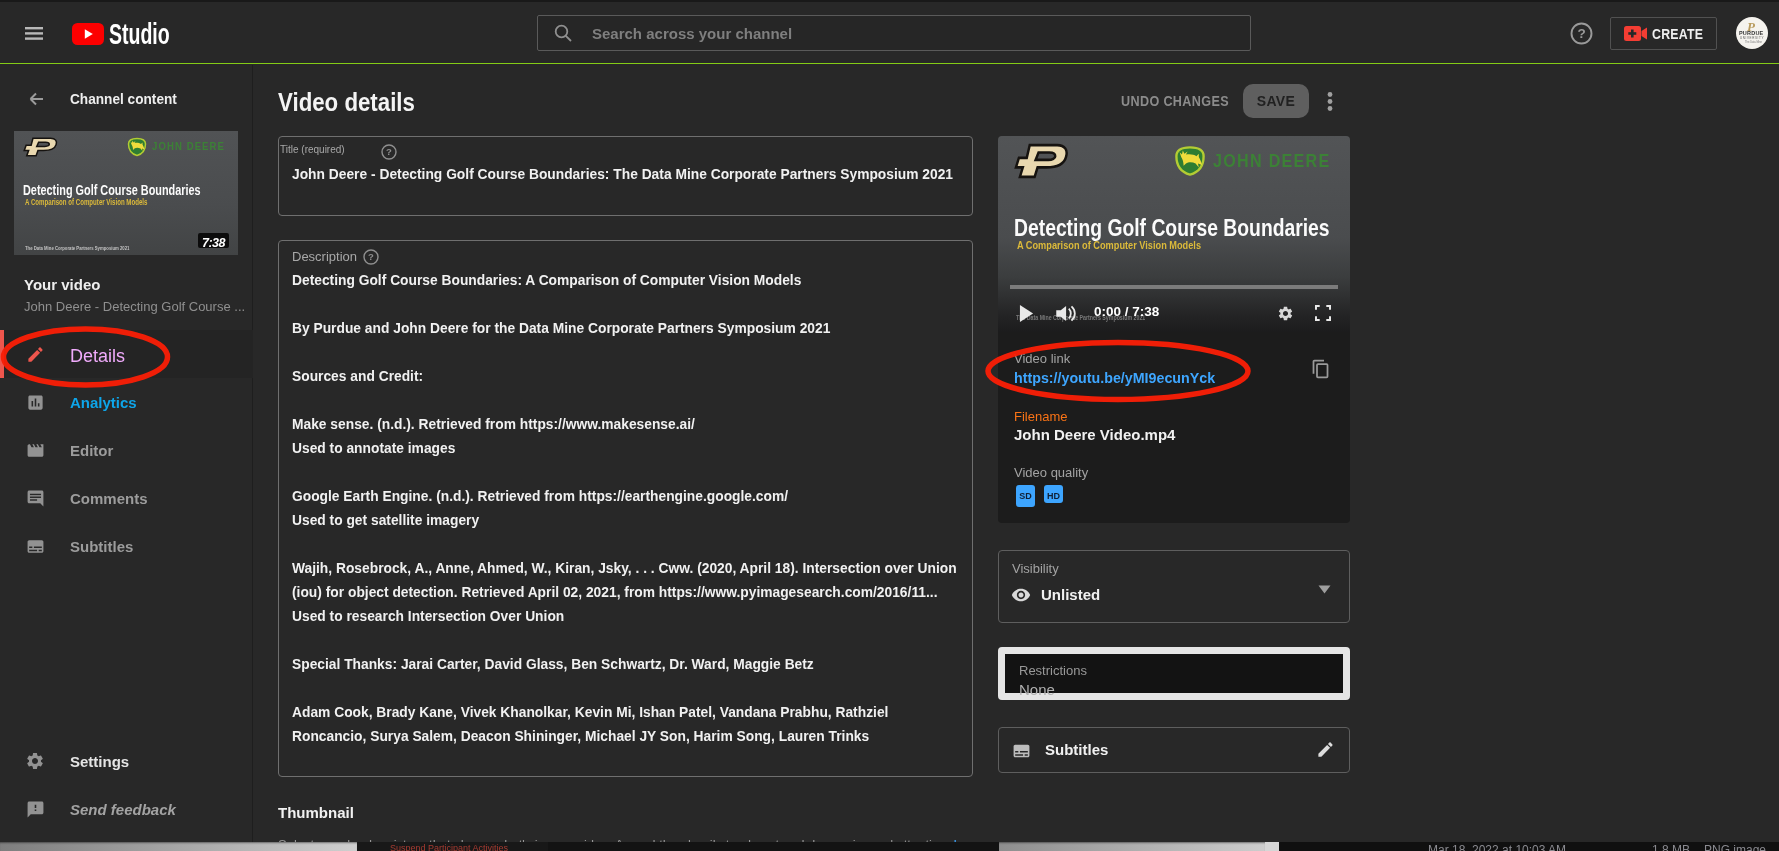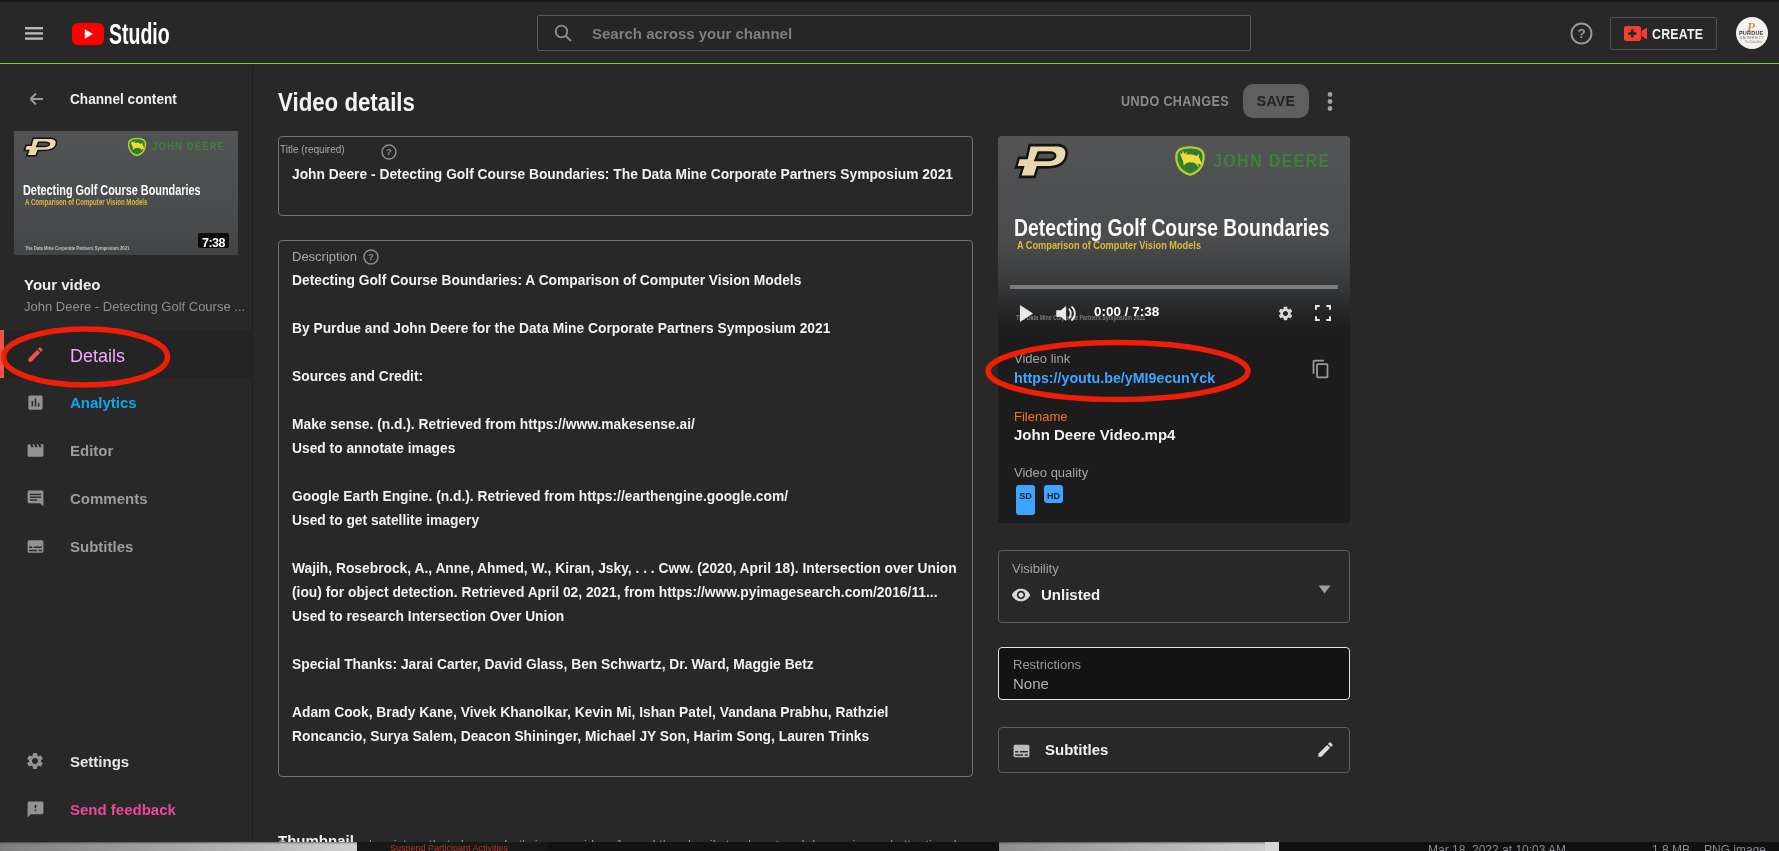--- a/index.html
+++ b/index.html
@@ -70,21 +70,21 @@
       </svg>
       <svg class="abs" style="left:112px;top:6px;" width="22" height="20" viewBox="0 0 40 40">
         <path d="M20,3 C30,3 37,6 37,14 C37,26 31,34 20,37 C9,34 3,26 3,14 C3,6 10,3 20,3 Z" fill="#2e7d32" stroke="#b3cc33" stroke-width="3"></path>
         <path d="M12,26 C12,22 11,18 9,15 L7,9 L10,12 L11,7 L13,11 L17,8 L15,12 C20,11 25,12 28,14 L31,11 L31,15 C33,18 34,22 35,25 L30,23 L31,28 L27,23 C23,21 18,21 15,23 Z" fill="#f0dc3c"></path>
       </svg>
       <div class="abs nw" style="left:138px;top:9px;font-size:10.5px;font-weight:bold;color:#3c8136;letter-spacing:1.2px;transform:scaleX(0.91);transform-origin:left top;">JOHN DEERE</div>
       <div class="abs nw" style="left:9px;top:50px;font-size:15px;font-weight:bold;color:#fbfbfb;transform:scaleX(0.725);transform-origin:left top;">Detecting Golf Course Boundaries</div>
       <div class="abs nw" style="left:10.5px;top:65.5px;font-size:8.5px;font-weight:bold;color:#dcba3a;transform:scaleX(0.72);transform-origin:left top;">A Comparison of Computer Vision Models</div>
       <div class="abs nw" style="left:10.5px;top:114px;font-size:5.9px;font-weight:bold;color:#c4c4c4;transform:scaleX(0.72);transform-origin:left top;">The Data Mine Corporate Partners Symposium 2021</div>
       <div class="abs" style="left:184px;top:102px;width:31px;height:15px;background:#0c0c0c;border-radius:2px;text-align:center;">
-        <span style="font-size:12.5px;font-weight:bold;color:#ffffff;line-height:15px;letter-spacing:-0.5px;">7:38</span>
+        <span style="font-size:12.5px;font-weight:bold;color:#ffffff;line-height:15px;letter-spacing:-0.5px;font-style:italic;">7:38</span>
       </div>
     </div>
 
     <div class="abs" style="left:24px;top:211px;font-size:15px;font-weight:bold;color:#eeeeee;">Your video</div>
     <div class="abs nw" style="left:24px;top:234px;font-size:13px;color:#8f8f8f;">John Deere - Detecting Golf Course ...</div>
 
     <div class="abs" style="left:0;top:265px;width:253px;height:48px;background:#242424;border-left:4px solid #ee564d;"></div>
     <svg class="abs" style="left:26px;top:280px;" width="19" height="19" viewBox="0 0 24 24" fill="#ee564d">
       <path d="M3 17.25V21h3.75L17.81 9.94l-3.75-3.75L3 17.25zM20.71 7.04c.39-.39.39-1.02 0-1.41l-2.34-2.34c-.39-.39-1.02-.39-1.41 0l-1.83 1.83 3.75 3.75 1.83-1.83z"></path>
     </svg>
@@ -114,21 +114,21 @@
     <div class="abs" style="left:70px;top:473px;font-size:15px;font-weight:bold;color:#9c9c9c;">Subtitles</div>
 
     <svg class="abs" style="left:25px;top:686px;" width="20" height="20" viewBox="0 0 24 24" fill="#929292">
       <path d="M19.14 12.94c.04-.3.06-.61.06-.94 0-.32-.02-.64-.07-.94l2.03-1.58c.18-.14.23-.41.12-.61l-1.92-3.32c-.12-.22-.37-.29-.59-.22l-2.39.96c-.5-.38-1.03-.7-1.62-.94l-.36-2.54c-.04-.24-.24-.41-.48-.41h-3.84c-.24 0-.43.17-.47.41l-.36 2.54c-.59.24-1.13.57-1.62.94l-2.39-.96c-.22-.08-.47 0-.59.22L2.74 8.87c-.12.21-.08.47.12.61l2.03 1.58c-.05.3-.09.63-.09.94s.02.64.07.94l-2.03 1.58c-.18.14-.23.41-.12.61l1.92 3.32c.12.22.37.29.59.22l2.39-.96c.5.38 1.03.7 1.62.94l.36 2.54c.05.24.24.41.48.41h3.84c.24 0 .44-.17.47-.41l.36-2.54c.59-.24 1.13-.56 1.62-.94l2.39.96c.22.08.47 0 .59-.22l1.92-3.32c.12-.22.07-.47-.12-.61l-2.01-1.58zM12 15.6c-1.98 0-3.6-1.62-3.6-3.6s1.62-3.6 3.6-3.6 3.6 1.62 3.6 3.6-1.62 3.6-3.6 3.6z"></path>
     </svg>
     <div class="abs" style="left:70px;top:688px;font-size:15px;font-weight:bold;color:#e5e5e5;">Settings</div>
 
     <svg class="abs" style="left:26px;top:735px;" width="19" height="19" viewBox="0 0 24 24" fill="#929292">
       <path d="M20 2H4c-1.1 0-1.99.9-1.99 2L2 22l4-4h14c1.1 0 2-.9 2-2V4c0-1.1-.9-2-2-2zm-7 12h-2v-2h2v2zm0-4h-2V6h2v4z"></path>
     </svg>
-    <div class="abs" style="left:70px;top:736px;font-size:15px;font-weight:bold;color:#ec4899;">Send feedback</div>
+    <div class="abs" style="left:70px;top:736px;font-size:15px;font-weight:bold;color:#a3a3a3;font-style:italic;">Send feedback</div>
   </div>
 
   <div class="abs nw" style="left:278px;top:87px;font-size:26.5px;font-weight:bold;color:#f4f4f4;transform:scaleX(0.84);transform-origin:left top;">Video details</div>
 
   <div class="abs" style="left:278px;top:136px;width:695px;height:80px;border:1px solid #6f6f6f;border-radius:4px;"></div>
   <div class="abs nw" style="left:280px;top:144px;font-size:10px;color:#a8a8a8;">Title (required)</div>
   <svg class="abs" style="left:381px;top:144px;" width="16" height="16" viewBox="0 0 16 16">
     <circle cx="8" cy="8" r="7" fill="none" stroke="#8f8f8f" stroke-width="1.4"></circle>
     <text x="8" y="11.4" text-anchor="middle" font-family="Liberation Sans" font-size="9.5" font-weight="bold" fill="#8f8f8f">?</text>
   </svg>
@@ -156,21 +156,21 @@
     <div class="nw">Wajih, Rosebrock, A., Anne, Ahmed, W., Kiran, Jsky, . . . Cww. (2020, April 18). Intersection over Union</div>
     <div class="nw">(iou) for object detection. Retrieved April 02, 2021, from https://www.pyimagesearch.com/2016/11...</div>
     <div class="nw">Used to research Intersection Over Union</div>
     <div>&nbsp;</div>
     <div class="nw">Special Thanks: Jarai Carter, David Glass, Ben Schwartz, Dr. Ward, Maggie Betz</div>
     <div>&nbsp;</div>
     <div class="nw">Adam Cook, Brady Kane, Vivek Khanolkar, Kevin Mi, Ishan Patel, Vandana Prabhu, Rathziel</div>
     <div class="nw">Roncancio, Surya Salem, Deacon Shininger, Michael JY Son, Harim Song, Lauren Trinks</div>
   </div>
 
-  <div class="abs nw" style="left:278px;top:804px;font-size:15px;font-weight:bold;color:#f1f1f1;margin-top:28px;">Thumbnail</div>
+  <div class="abs nw" style="left:278px;top:804px;font-size:15px;font-weight:bold;color:#f1f1f1;">Thumbnail</div>
   <div class="abs nw" style="left:278px;top:837px;font-size:13px;color:#969696;">Select or upload a picture that shows what's in your video. A good thumbnail stands out and draws viewers' attention. <span style="color:#3ea6ff;">Learn more</span></div>
 
   <div class="abs nw" style="left:1121px;top:93px;font-size:14px;font-weight:bold;color:#8b8b8b;letter-spacing:0.4px;transform:scaleX(0.9);transform-origin:left top;">UNDO CHANGES</div>
   <div class="abs" style="left:1243px;top:84px;width:66px;height:34px;background:#5f5f5f;border-radius:10px;text-align:center;">
     <span style="font-size:14px;font-weight:bold;color:#212121;line-height:34px;letter-spacing:0.4px;">SAVE</span>
   </div>
   <svg class="abs" style="left:1326px;top:88px;" width="8" height="26" viewBox="0 0 8 26">
     <circle cx="4" cy="6.5" r="2.4" fill="#a0a0a0"></circle>
     <circle cx="4" cy="13.5" r="2.4" fill="#a0a0a0"></circle>
     <circle cx="4" cy="20.5" r="2.4" fill="#a0a0a0"></circle>
@@ -211,40 +211,40 @@
   <div class="abs" id="infocard" style="left:998px;top:332px;width:352px;height:191px;background:#1c1c1c;border-radius:0 0 4px 4px;">
     <div class="abs nw" style="left:16px;top:19px;font-size:13px;color:#a3a3a3;">Video link</div>
     <div class="abs nw" style="left:16px;top:37px;font-size:15px;font-weight:bold;color:#3ea6ff;transform:scaleX(0.95);transform-origin:left top;">https://youtu.be/yMI9ecunYck</div>
     <svg class="abs" style="left:312px;top:25px;" width="21" height="23" viewBox="0 0 24 26">
       <path d="M16 3 L5 3 C3.9 3 3 3.9 3 5 L3 19 L5 19 L5 5 L16 5 Z" fill="#9a9a9a"></path>
       <rect x="8" y="8" width="12" height="15" rx="1" fill="none" stroke="#9a9a9a" stroke-width="2"></rect>
     </svg>
     <div class="abs nw" style="left:16px;top:77px;font-size:13px;color:#f97316;">Filename</div>
     <div class="abs nw" style="left:16px;top:94px;font-size:15px;font-weight:bold;color:#f1f1f1;">John Deere Video.mp4</div>
     <div class="abs nw" style="left:16px;top:133px;font-size:13px;color:#a3a3a3;">Video quality</div>
-    <div class="abs" style="left:18px;top:153px;width:19px;height:30px;background:#3da5ff;border-radius:3px;text-align:center;">
+    <div class="abs" style="left:18px;top:153px;width:19px;height:22px;background:#3da5ff;border-radius:3px;text-align:center;">
       <span style="font-size:9px;font-weight:bold;color:#102035;line-height:18px;">SD</span>
     </div>
     <div class="abs" style="left:46px;top:153px;width:19px;height:18px;background:#3da5ff;border-radius:3px;text-align:center;">
       <span style="font-size:9px;font-weight:bold;color:#102035;line-height:18px;">HD</span>
     </div>
   </div>
 
   <div class="abs" style="left:998px;top:550px;width:352px;height:73px;border:1px solid #5e5e5e;border-radius:4px;">
     <div class="abs nw" style="left:13px;top:10px;font-size:13px;color:#a3a3a3;">Visibility</div>
     <svg class="abs" style="left:12px;top:36px;" width="20" height="16" viewBox="0 0 24 18">
       <path d="M12 1.5C7 1.5 2.73 4.61 1 9c1.73 4.39 6 7.5 11 7.5s9.27-3.11 11-7.5c-1.73-4.39-6-7.5-11-7.5zm0 12.5c-2.76 0-5-2.24-5-5s2.24-5 5-5 5 2.24 5 5-2.24 5-5 5zm0-8c-1.66 0-3 1.34-3 3s1.34 3 3 3 3-1.34 3-3-1.34-3-3-3z" fill="#d9d9d9"></path>
     </svg>
     <div class="abs nw" style="left:42px;top:35px;font-size:15px;font-weight:bold;color:#f1f1f1;">Unlisted</div>
     <svg class="abs" style="left:319px;top:34px;" width="13" height="9" viewBox="0 0 13 9">
       <path d="M0.5 0.5 L12.5 0.5 L6.5 8.5 Z" fill="#9e9e9e"></path>
     </svg>
   </div>
 
-  <div class="abs" style="left:998px;top:647px;width:352px;height:53px;background:#131313;border:1px solid #e5e5e5;border-radius:4px;">
+  <div class="abs" style="left:998px;top:647px;width:352px;height:53px;background:#131313;border:7px solid #e5e5e5;border-radius:4px;">
     <div class="abs nw" style="left:14px;top:9px;font-size:13px;color:#999999;">Restrictions</div>
     <div class="abs nw" style="left:14px;top:27px;font-size:15px;color:#b0b0b0;">None</div>
   </div>
 
   <div class="abs" style="left:998px;top:727px;width:352px;height:46px;border:1px solid #5e5e5e;border-radius:4px;">
     <svg class="abs" style="left:13px;top:15px;" width="19" height="16" viewBox="0 0 24 20" fill="#bdbdbd">
       <path d="M20 2H4c-1.1 0-2 .9-2 2v12c0 1.1.9 2 2 2h16c1.1 0 2-.9 2-2V4c0-1.1-.9-2-2-2zM4 10h4v2H4v-2zm10 6H4v-2h10v2zm6 0h-4v-2h4v2zm0-4H10v-2h10v2z"></path>
     </svg>
     <div class="abs nw" style="left:46px;top:13px;font-size:15px;font-weight:bold;color:#f1f1f1;">Subtitles</div>
     <svg class="abs" style="left:317px;top:12px;" width="19" height="19" viewBox="0 0 24 24" fill="#dddddd">

